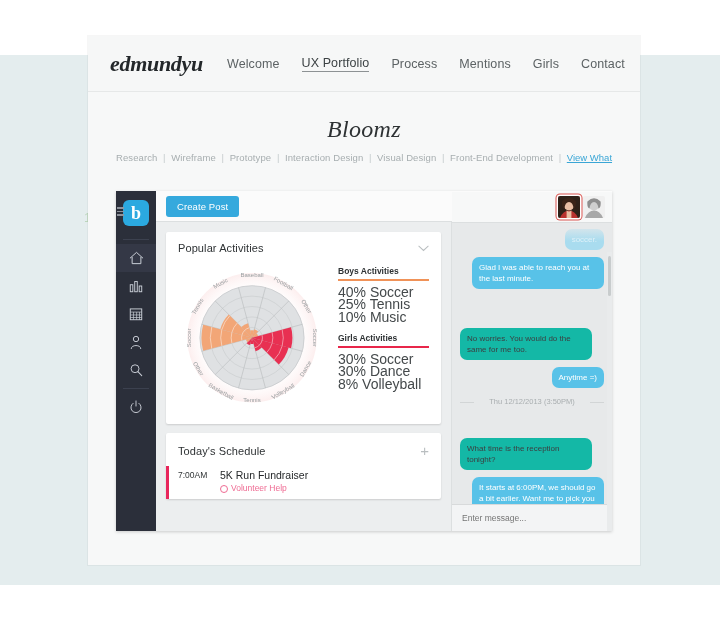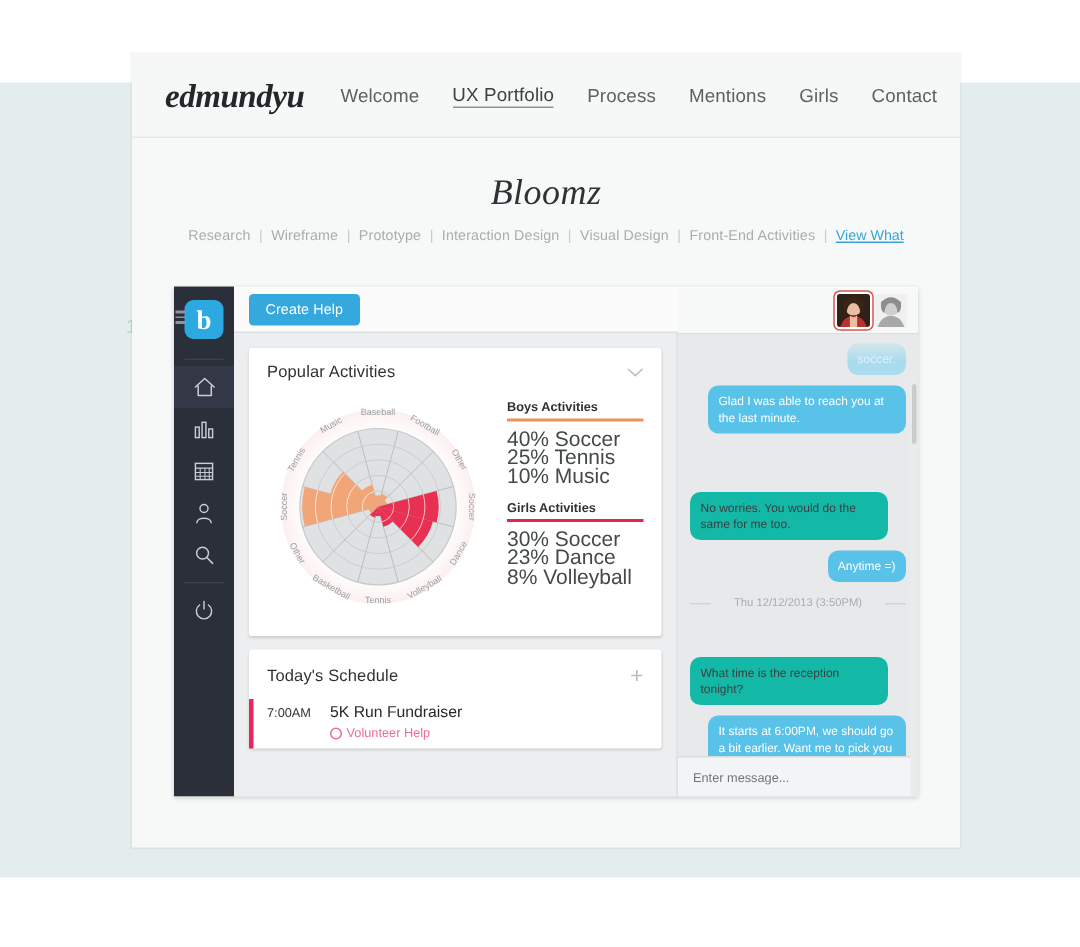--- a/index.html
+++ b/index.html
@@ -177,21 +177,21 @@
       <span class="c">Research</span>
       <span class="sep">|</span>
       <span class="c">Wireframe</span>
       <span class="sep">|</span>
       <span class="c">Prototype</span>
       <span class="sep">|</span>
       <span class="c">Interaction Design</span>
       <span class="sep">|</span>
       <span class="c">Visual Design</span>
       <span class="sep">|</span>
-      <span class="c">Front-End Activities</span>
+      <span class="c">Front-End Development</span>
       <span class="sep">|</span>
       <a class="view" href="#">View What</a>
     </div>
   </div>
 
   <div id="app">
 
     <div id="sidebar">
       <div id="logo">
         <div id="hamb">
@@ -237,21 +237,21 @@
         <svg width="14" height="14" viewBox="0 0 22 22">
           <path d="M6.4 5.2 A8 8 0 1 0 15.6 5.2" fill="none" stroke="#c9ced6" stroke-width="1.5" stroke-linecap="round"></path>
           <path d="M11 1.5 V9.5" stroke="#c9ced6" stroke-width="1.5" stroke-linecap="round"></path>
         </svg>
       </div>
     </div>
 
     <div id="main">
 
       <div id="apptop">
-        <div id="createpost">Create Help</div>
+        <div id="createpost">Create Post</div>
       </div>
 
       <div id="content">
 
         <div id="feed">
 
           <div class="card">
             <div class="card-head">
               <div class="card-title">Popular Activities</div>
               <svg class="chev" viewBox="0 0 14 9">
@@ -343,21 +343,21 @@
               <div class="legend">
                 <div class="leg-title">Boys Activities</div>
                 <div class="leg-rule" style="background:#f09258"></div>
                 <div class="leg-item">40% Soccer</div>
                 <div class="leg-item">25% Tennis</div>
                 <div class="leg-item">10% Music</div>
                 <div class="leg-gap"></div>
                 <div class="leg-title">Girls Activities</div>
                 <div class="leg-rule" style="background:#e8264a"></div>
                 <div class="leg-item">30% Soccer</div>
-                <div class="leg-item">23% Dance</div>
+                <div class="leg-item">30% Dance</div>
                 <div class="leg-item">8% Volleyball</div>
               </div>
             </div>
           </div>
 
           <div class="card">
             <div class="card-head">
               <div class="card-title">Today's Schedule</div>
               <div class="plus">+</div>
             </div>

